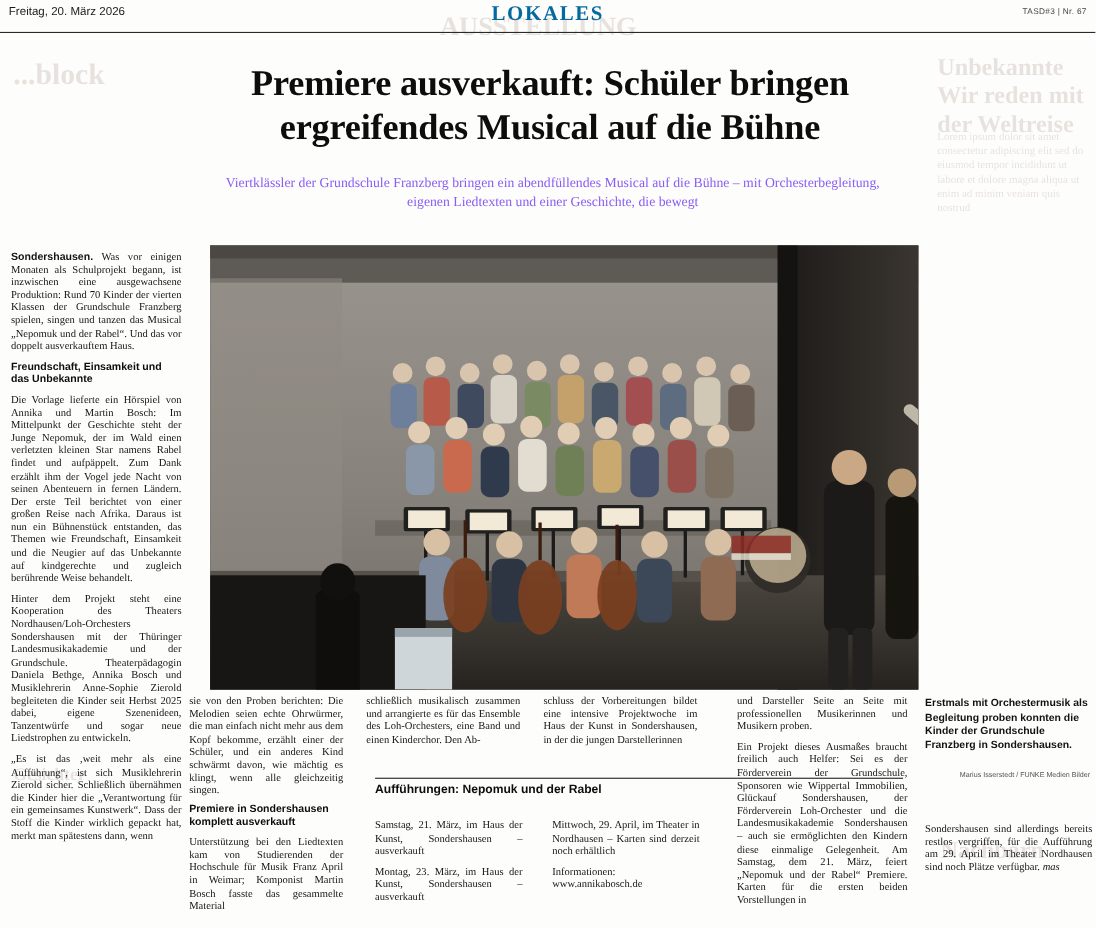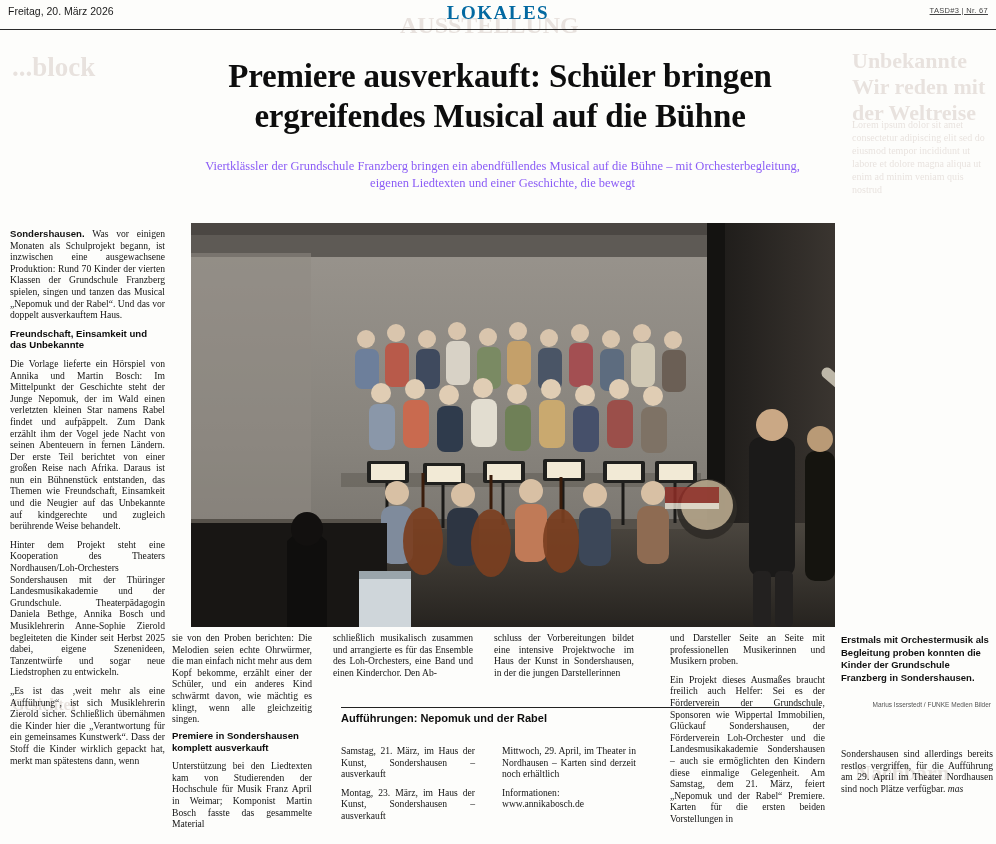--- a/index.html
+++ b/index.html
@@ -48,21 +48,20 @@
     letter-spacing: 1.5px;
     color: #0369a1;
   }
   .masthead-page {
     position: absolute;
     right: 8px; top: 6px;
     font-size: 7.5px;
     font-family: "Liberation Sans", sans-serif;
     color: #444;
     letter-spacing: .3px;
-    text-decoration: underline;
   }
 
   
   .ghost {
     position: absolute;
     color: rgba(150,120,110,0.20);
     font-family: "Liberation Serif", serif;
     font-weight: bold;
     pointer-events: none;
     user-select: none;

